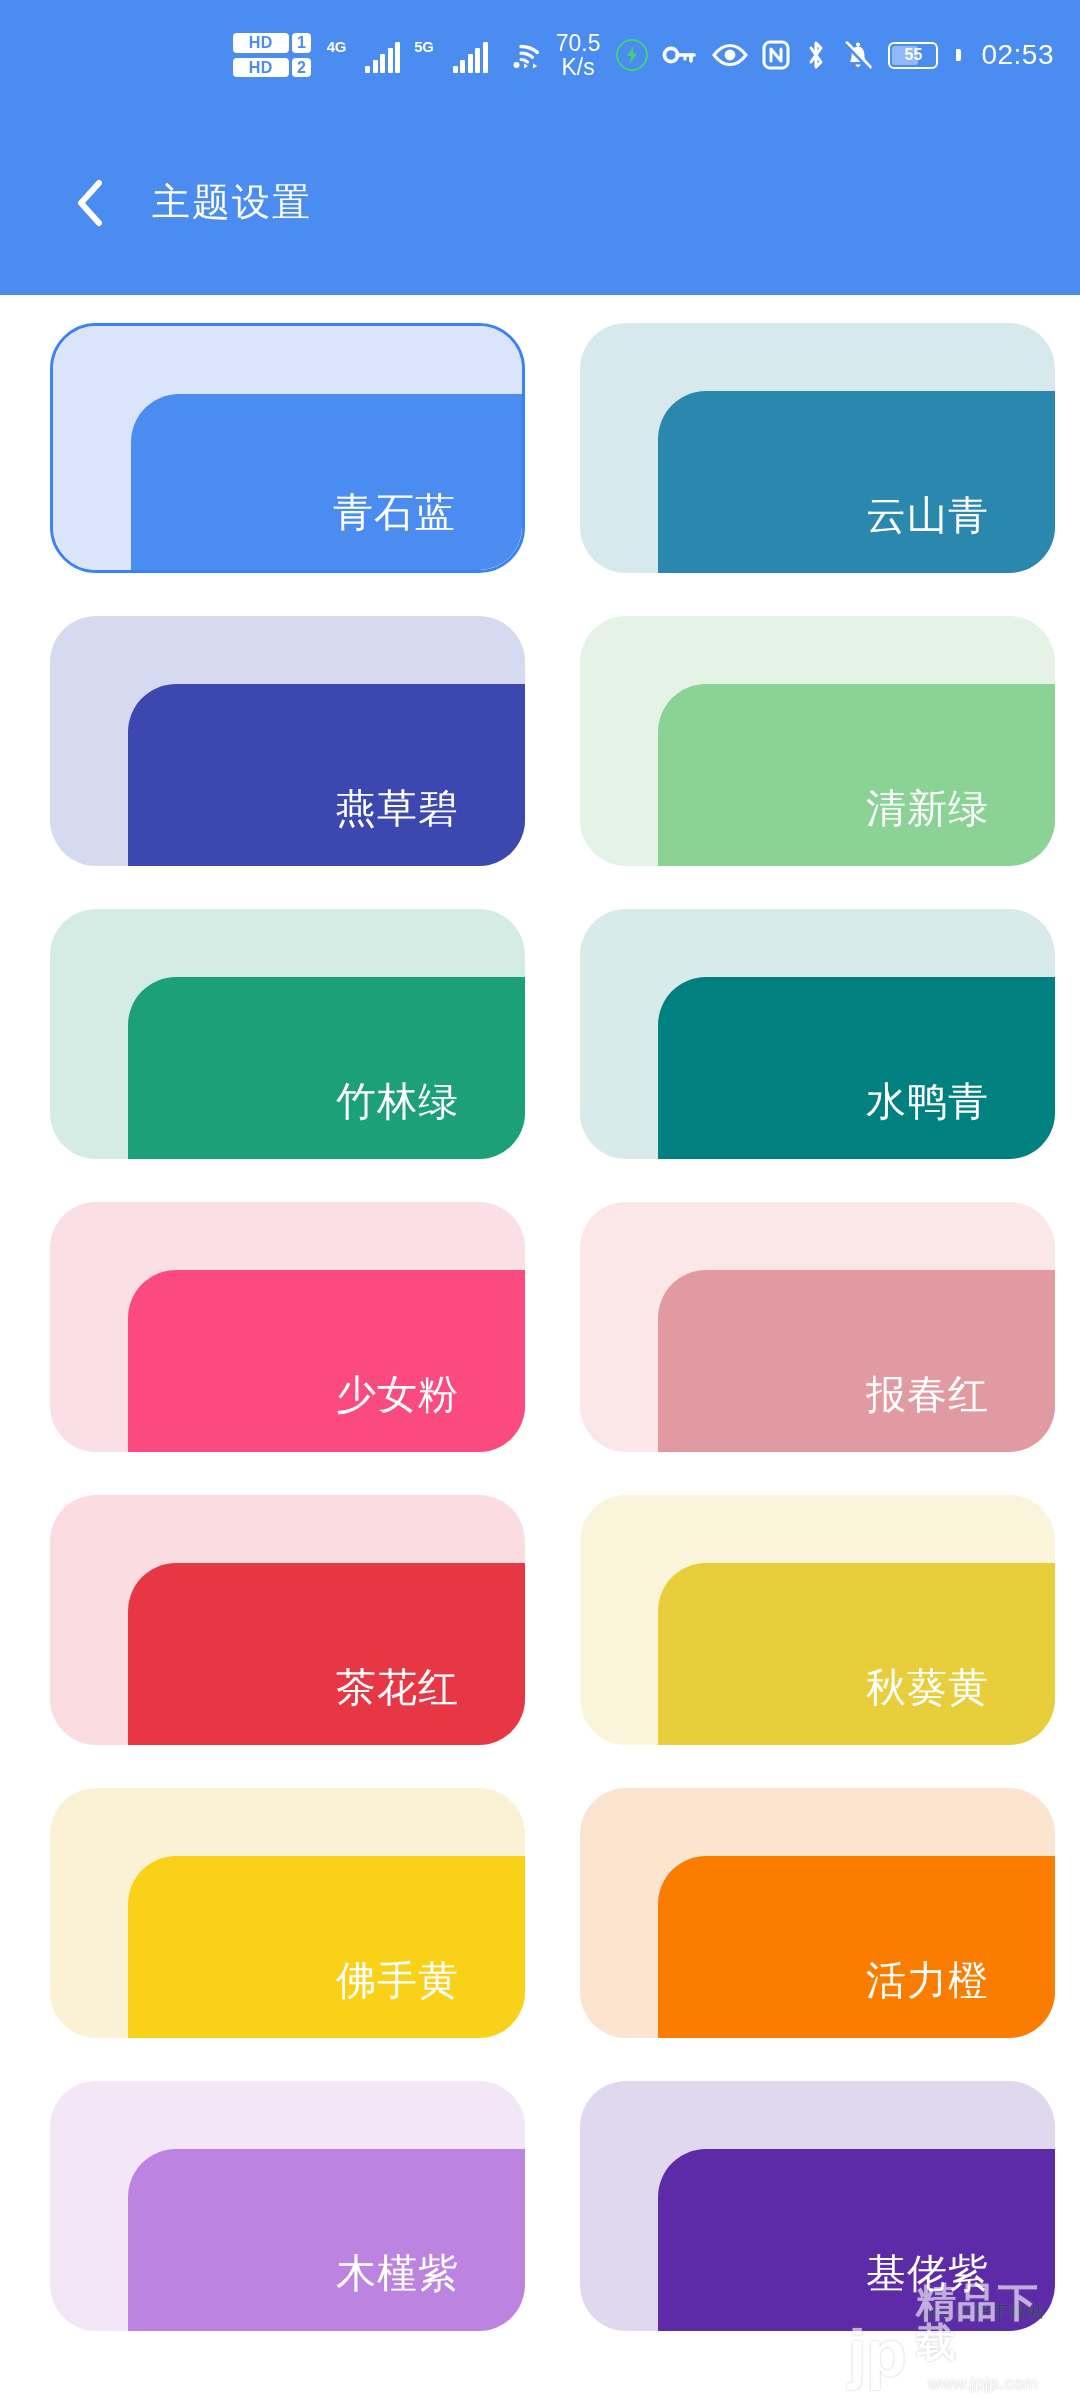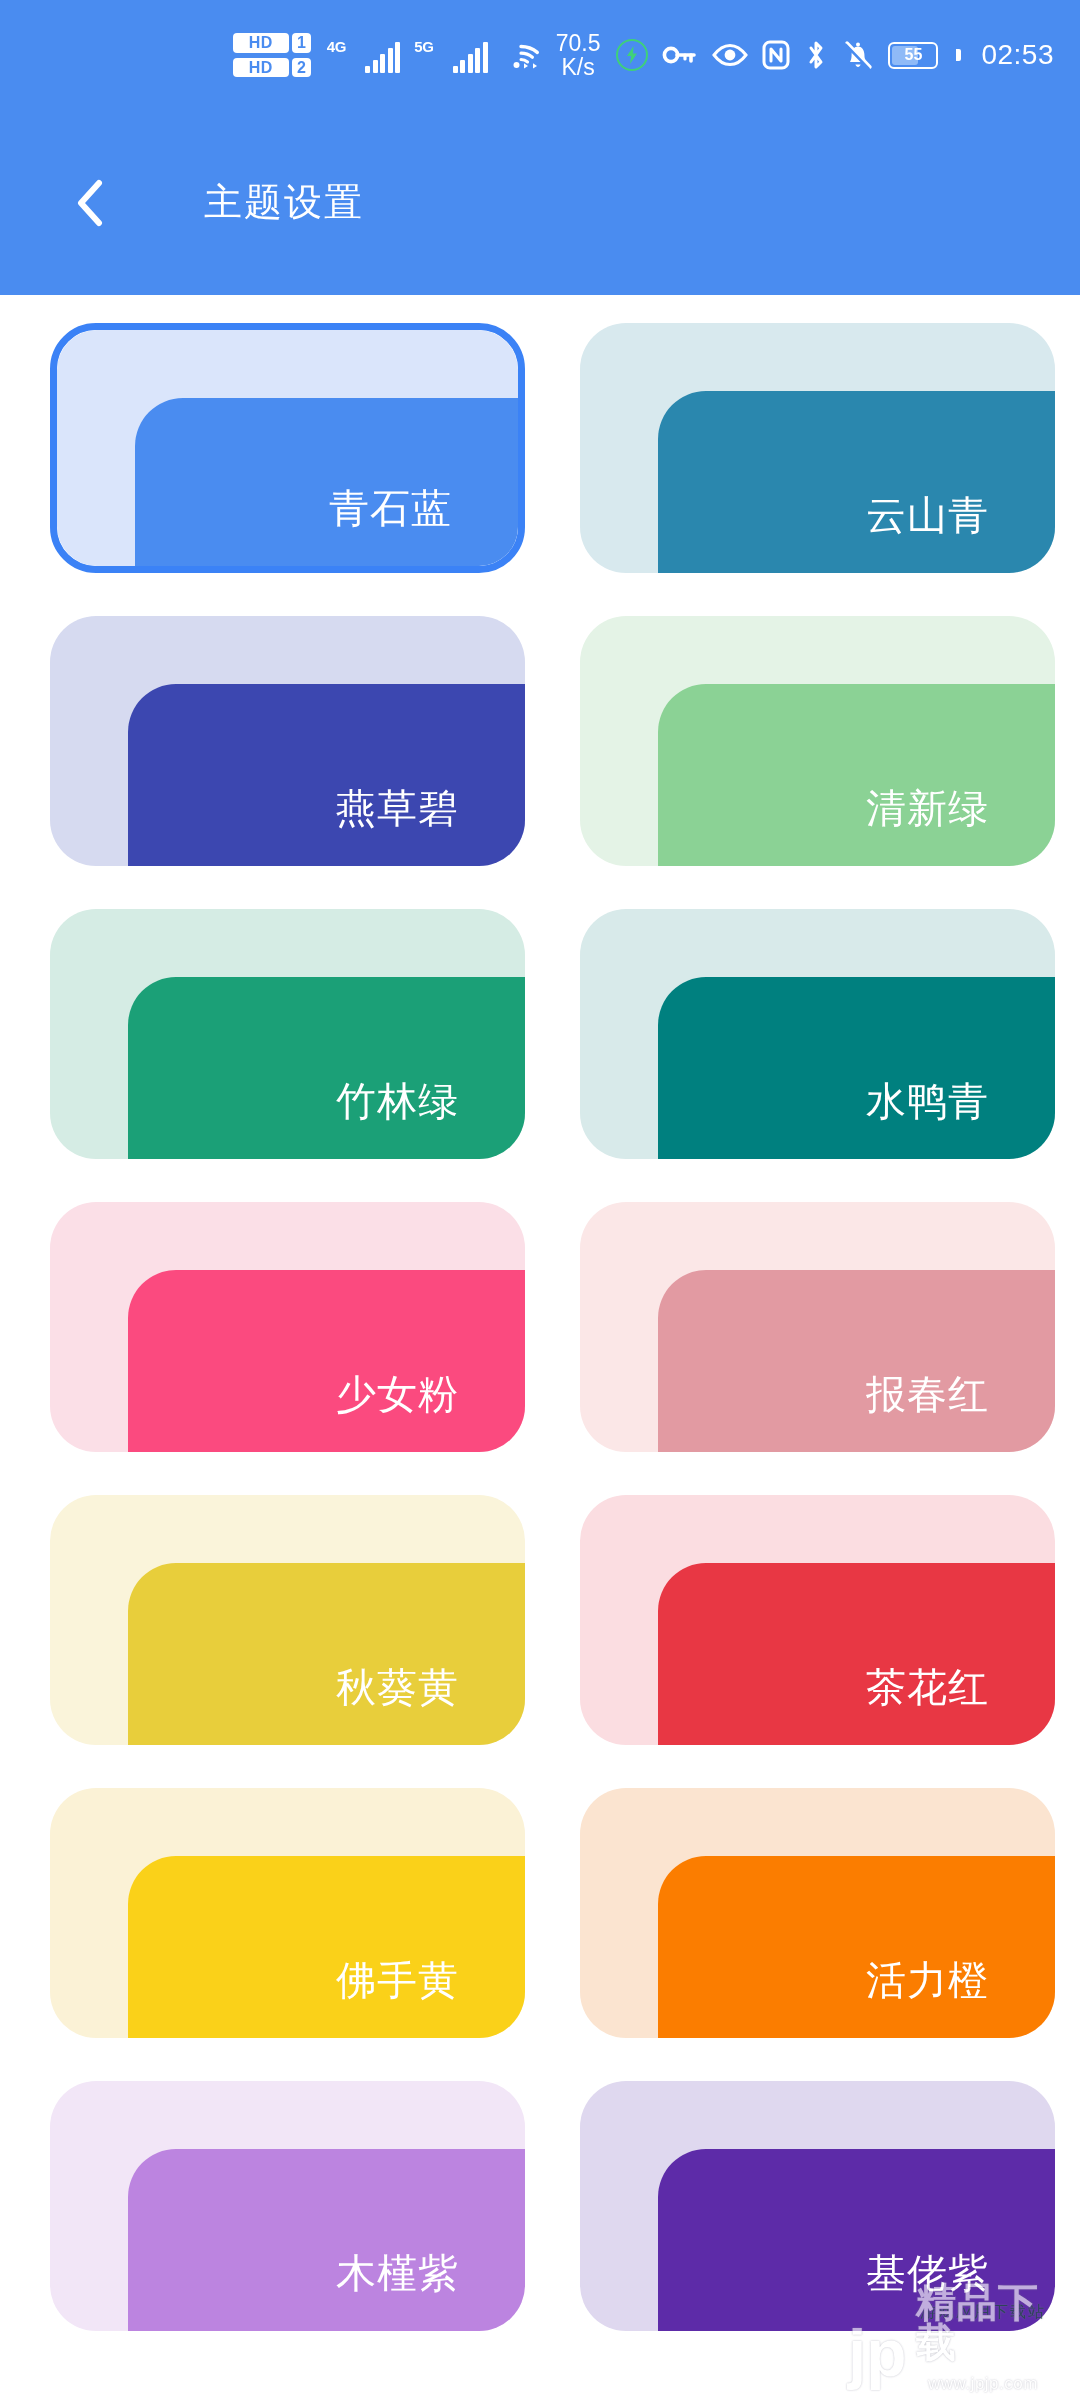--- a/index.html
+++ b/index.html
@@ -145,21 +145,21 @@
     padding-left: 60px;
   }
   .back-btn {
     width: 60px; height: 60px;
     display: flex; align-items: center; justify-content: center;
     cursor: pointer;
   }
   .page-title {
     font-size: 38px;
     color: #ffffff;
-    margin-left: 84px;
+    margin-left: 32px;
     letter-spacing: 2px;
   }
 
   
   .grid {
     position: relative;
     padding: 28px 0 0 50px;
     display: grid;
     grid-template-columns: 475px 475px;
     column-gap: 55px;
@@ -169,21 +169,21 @@
 
   .card {
     position: relative;
     width: 475px;
     height: 250px;
     border-radius: 46px;
     overflow: hidden;
     cursor: pointer;
   }
   .card.selected {
-    border: 7px solid #3b82f6;
+    border: 3px solid #3b82f6;
   }
   .card-bg {
     position: absolute;
     inset: 0;
     border-radius: 40px;
   }
   .card-inner {
     position: absolute;
     left: 78px;
     top: 68px;
@@ -409,28 +409,28 @@
         <div class="card-bg" style="background: rgb(251, 223, 231);"></div>
         <div class="card-inner" style="background: rgb(251, 74, 127);"></div>
         <div class="card-label">少女粉</div>
       </div>
       <div class="card">
         <div class="card-bg" style="background: rgb(251, 231, 231);"></div>
         <div class="card-inner" style="background: rgb(226, 154, 162);"></div>
         <div class="card-label">报春红</div>
       </div>
       <div class="card">
+        <div class="card-bg" style="background: rgb(251, 221, 225);"></div>
+        <div class="card-inner" style="background: rgb(232, 55, 68);"></div>
+        <div class="card-label">茶花红</div>
+      </div>
+      <div class="card">
         <div class="card-bg" style="background: rgb(250, 244, 218);"></div>
         <div class="card-inner" style="background: rgb(232, 206, 59);"></div>
         <div class="card-label">秋葵黄</div>
-      </div>
-      <div class="card">
-        <div class="card-bg" style="background: rgb(251, 221, 225);"></div>
-        <div class="card-inner" style="background: rgb(232, 55, 68);"></div>
-        <div class="card-label">茶花红</div>
       </div>
       <div class="card">
         <div class="card-bg" style="background: rgb(251, 242, 214);"></div>
         <div class="card-inner" style="background: rgb(250, 209, 25);"></div>
         <div class="card-label">佛手黄</div>
       </div>
       <div class="card">
         <div class="card-bg" style="background: rgb(251, 228, 208);"></div>
         <div class="card-inner" style="background: rgb(251, 125, 0);"></div>
         <div class="card-label">活力橙</div>

